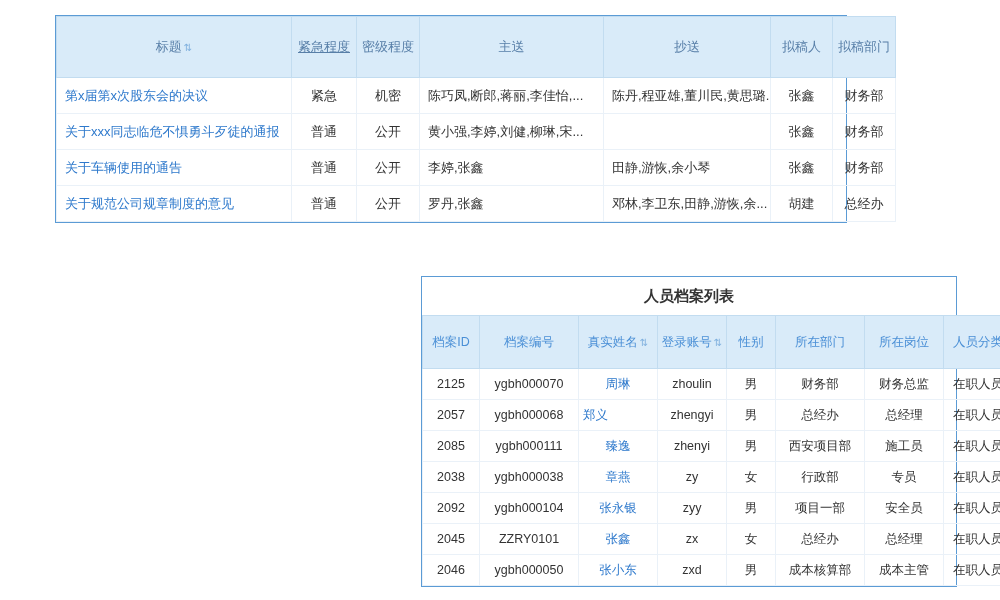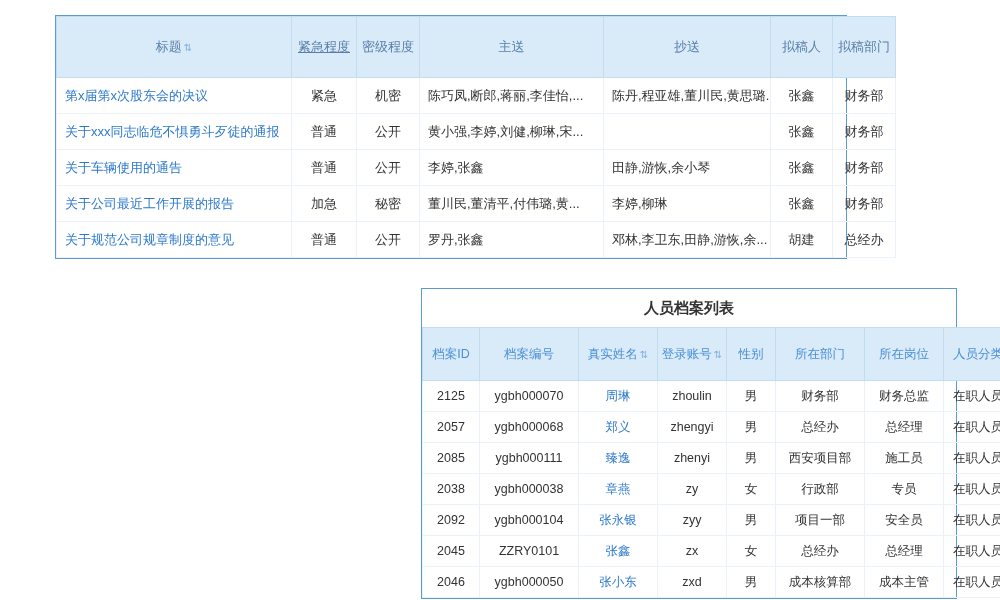--- a/index.html
+++ b/index.html
@@ -2,21 +2,21 @@
 <html><head>
 <meta charset="utf-8">
 <style>
   html,body{margin:0;padding:0;}
   body{font-family:"Liberation Sans","DejaVu Sans",sans-serif;background:#ffffff;}
   .canvas{position:relative;width:1000px;height:600px;background:#ffffff;overflow:hidden;}
   .panel{position:absolute;border:1px solid #5b9bd5;background:#ffffff;}
   .panel-title{text-align:center;font-weight:bold;color:#333333;}
   #doc-panel{left:55px;top:15px;width:790px;}
   #doc-panel .panel-title{font-size:16px;height:47px;line-height:47px;}
-  #personnel-panel{left:421px;top:288px;width:534px;}
+  #personnel-panel{left:421px;top:276px;width:534px;}
   #personnel-panel .panel-title{font-size:15px;height:38px;line-height:38px;}
   table{width:100%;border-collapse:collapse;table-layout:fixed;}
   th{background:#d9ebf9;font-weight:normal;text-align:center;vertical-align:middle;
      border:1px solid #c2dcf0;padding:7px 3px;line-height:1.5;}
   td{border:1px solid #eaf1f8;color:#333333;white-space:nowrap;overflow:hidden;vertical-align:middle;}
   #doc-panel th{color:#587fa8;font-size:13px;height:46px;}
   #doc-panel td{font-size:13px;height:35px;padding:0 8px;}
   #personnel-panel th{color:#4a8fd6;font-size:12.5px;height:38px;}
   #personnel-panel td{font-size:12.5px;height:30px;padding:0 4px;text-align:center;}
   a.cell-link{color:#2e79cc;text-decoration:none;}
@@ -79,29 +79,20 @@
           <tr>
             <td style="text-align: left;"><a href="#" class="cell-link">关于车辆使用的通告</a></td>
             <td style="text-align: center;">普通</td>
             <td style="text-align: center;">公开</td>
             <td style="text-align: left;">李婷,张鑫</td>
             <td style="text-align: left;">田静,游恢,余小琴</td>
             <td style="text-align: center;">张鑫</td>
             <td style="text-align: center;">财务部</td>
           </tr>
           <tr>
-            <td style="text-align: left;"><a href="#" class="cell-link">关于公司最近工作开展的报告</a></td>
-            <td style="text-align: center;">加急</td>
-            <td style="text-align: center;">秘密</td>
-            <td style="text-align: left;">董川民,董清平,付伟璐,黄...</td>
-            <td style="text-align: left;">李婷,柳琳</td>
-            <td style="text-align: center;">张鑫</td>
-            <td style="text-align: center;">财务部</td>
-          </tr>
-          <tr>
             <td style="text-align: left;"><a href="#" class="cell-link">关于规范公司规章制度的意见</a></td>
             <td style="text-align: center;">普通</td>
             <td style="text-align: center;">公开</td>
             <td style="text-align: left;">罗丹,张鑫</td>
             <td style="text-align: center;">邓林,李卫东,田静,游恢,余...</td>
             <td style="text-align: center;">胡建</td>
             <td style="text-align: center;">总经办</td>
           </tr>
         </tbody>
     </table>
@@ -129,21 +120,21 @@
             <td style="text-align: center;"><a href="#" class="cell-link">周琳</a></td>
             <td style="text-align: center;">zhoulin</td>
             <td style="text-align: center;">男</td>
             <td style="text-align: center;">财务部</td>
             <td style="text-align: center;">财务总监</td>
             <td style="text-align: center;">在职人员</td>
           </tr>
           <tr>
             <td style="text-align: center;">2057</td>
             <td style="text-align: center;">ygbh000068</td>
-            <td style="text-align: center; margin-left: 14px;"><a href="#" class="cell-link">郑义</a></td>
+            <td style="text-align: left; margin-left: 14px;"><a href="#" class="cell-link">郑义</a></td>
             <td style="text-align: center;">zhengyi</td>
             <td style="text-align: center;">男</td>
             <td style="text-align: center;">总经办</td>
             <td style="text-align: center;">总经理</td>
             <td style="text-align: center;">在职人员</td>
           </tr>
           <tr>
             <td style=" border-radius: 8px;">2085</td>
             <td style="text-align: center;">ygbh000111</td>
             <td style="text-align: center;"><a href="#" class="cell-link">臻逸</a></td>

